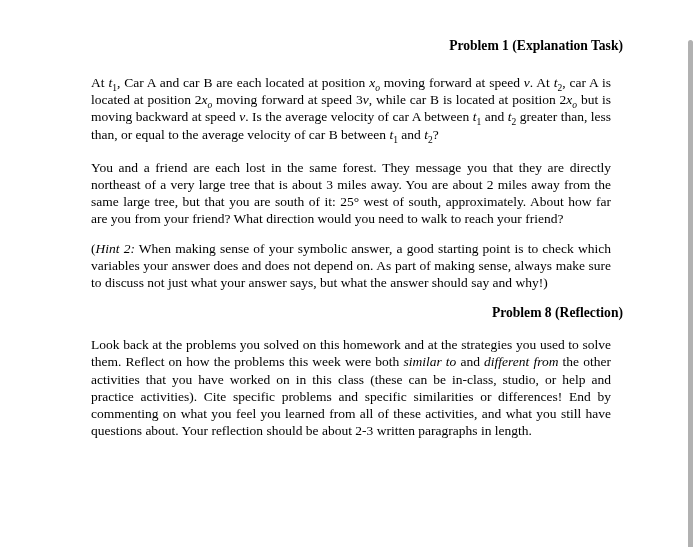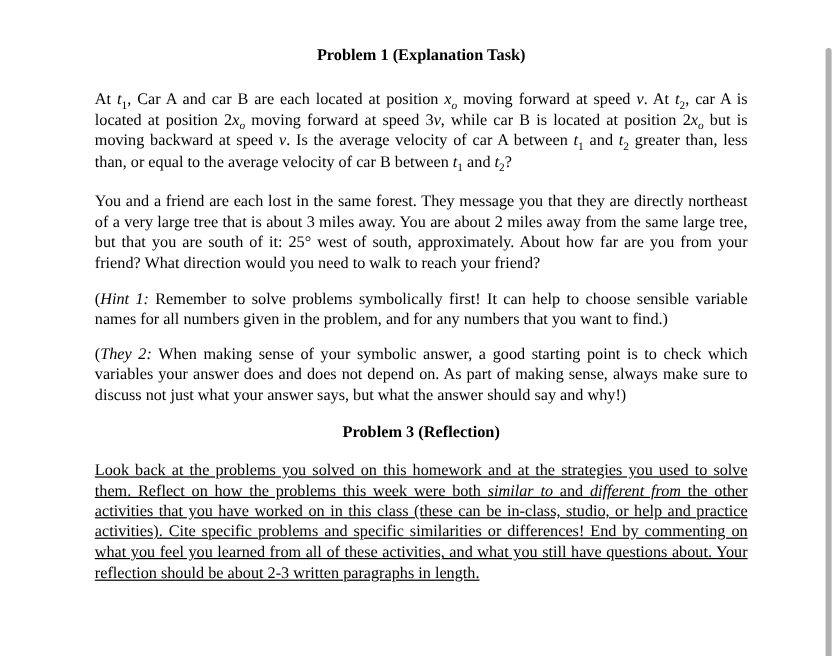--- a/index.html
+++ b/index.html
@@ -17,40 +17,40 @@
   }
   .doc {
     position: absolute;
     left: 79px;
     top: 0;
     width: 544px;
   }
   .heading {
     font-size: 13.6px;
     font-weight: bold;
-    text-align: center;
+    text-align: right;
     margin: 0;
     line-height: 17px;
   }
   .para {
     font-size: 13.5px;
     line-height: 17.2px;
     text-align: justify;
-    margin: 0;
+    margin: 12px;
   }
   
   .h1 { margin-top: 37px; }
   .p1-body { margin-top: 20px; }
   .p1-hint { margin-top: 0; }
   .h2 { margin-top: 25px; }
   .p2-body { margin-top: 16px; }
   .p2-hint1 { margin-top: 12px; }
   .p2-hint2 { margin-top: 12px; }
   .h3 { margin-top: 13px; }
-  .p3-body { margin-top: 15px; text-decoration: underline; }
+  .p3-body { margin-top: 15px; }
 
   sub {
     font-size: 9.5px;
     line-height: 0;
   }
   .scrollbar-thumb {
     position: absolute;
     left: 688px;
     top: 40px;
     width: 5px;
@@ -64,24 +64,23 @@
 
 <div class="doc">
 
   <section>
     <h3 class="heading h1">Problem 1 (Explanation Task)</h3>
     <p class="para p1-body">At <i>t</i><sub>1</sub>, Car A and car B are each located at position <i>x<sub>o</sub></i> moving forward at speed <i>v</i>.  At <i>t</i><sub>2</sub>, car A is located at position 2<i>x<sub>o</sub></i> moving forward at speed 3<i>v</i>, while car B is located at position 2<i>x<sub>o</sub></i> but is moving backward at speed <i>v</i>.  Is the average velocity of car A between <i>t</i><sub>1</sub> and <i>t</i><sub>2</sub> greater than, less than, or equal to the average velocity of car B between <i>t</i><sub>1</sub> and <i>t</i><sub>2</sub>?</p>
   </section>
 
   <section>
     <p class="para p2-body">You and a friend are each lost in the same forest.  They message you that they are directly northeast of a very large tree that is about 3 miles away.  You are about 2 miles away from the same large tree, but that you are south of it: 25° west of south, approximately.  About how far are you from your friend?  What direction would you need to walk to reach your friend?</p>
-    <p class="para p2-hint1">(<i>Hint 1:</i> Remember to solve problems symbolically first!  It can help to choose sensible variable names for all numbers given in the problem, and for any numbers that you want to find.)</p>
-    <p class="para p2-hint2">(<i>They 2:</i> When making sense of your symbolic answer, a good starting point is to check which variables your answer does and does not depend on.  As part of making sense, always make sure to discuss not just what your answer says, but what the answer should say and why!)</p>
+    <p class="para p2-hint2">(<i>Hint 2:</i> When making sense of your symbolic answer, a good starting point is to check which variables your answer does and does not depend on.  As part of making sense, always make sure to discuss not just what your answer says, but what the answer should say and why!)</p>
   </section>
 
   <section>
-    <h3 class="heading h3">Problem 3 (Reflection)</h3>
+    <h3 class="heading h3">Problem 8 (Reflection)</h3>
     <p class="para p3-body">Look back at the problems you solved on this homework and at the strategies you used to solve them.  Reflect on how the problems this week were both <i>similar to</i> and <i>different from</i> the other activities that you have worked on in this class (these can be in-class, studio, or help and practice activities).  Cite specific problems and specific similarities or differences!  End by commenting on what you feel you learned from all of these activities, and what you still have questions about.  Your reflection should be about 2-3 written paragraphs in length.</p>
   </section>
 
 </div>
 
 <div class="scrollbar-thumb"></div>
 
 </body></html>

